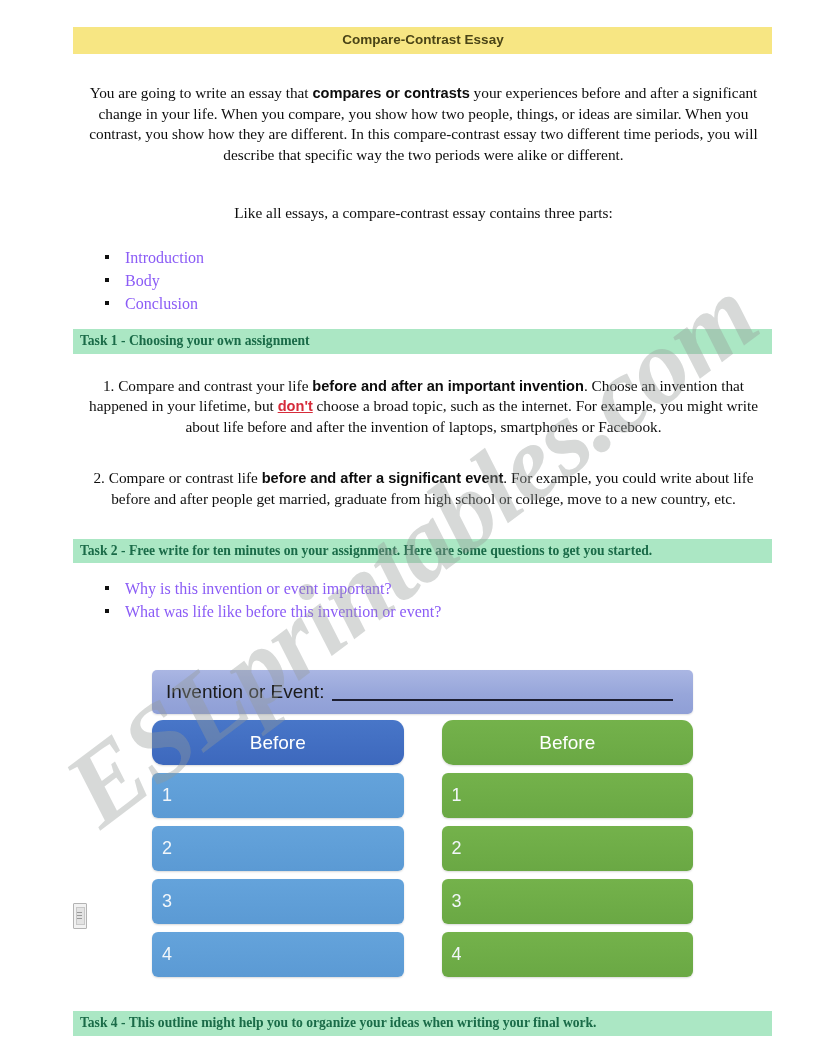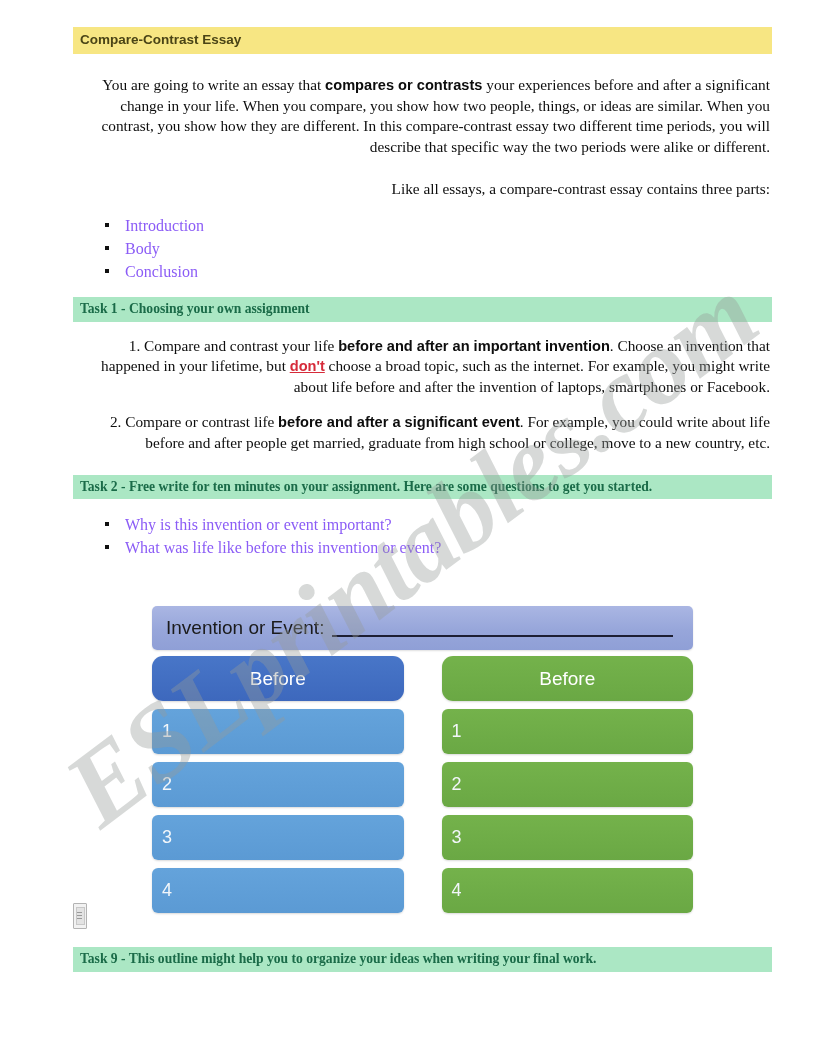--- a/index.html
+++ b/index.html
@@ -50,31 +50,32 @@
   
   .title-band {
     background: #f7e683;
     color: #4a4416;
     font-family: "Liberation Sans", sans-serif;
     font-weight: bold;
     font-size: 13.5px;
     padding: 6px 6px 6px 7px;
     margin-top: 27px;
     line-height: 1.1;
+    text-align: center;
   }
 
   
   .para {
     font-family: "Liberation Serif", serif;
     font-size: 15.3px;
     line-height: 1.36;
     color: #0d0d0d;
-    margin: 0;
+    margin: 8px;
     padding: 0 2px 0 4px;
-    text-align: right;
+    text-align: center;
   }
   .para b {
     font-family: "Liberation Sans", sans-serif;
     font-size: 14.6px;
     font-weight: bold;
   }
   .red-bold {
     font-family: "Liberation Sans", sans-serif;
     font-size: 14.6px;
     font-weight: bold;
@@ -297,21 +298,21 @@
           <div class="cell cell-row row-after">2</div>
           <div class="cell cell-row row-after">3</div>
           <div class="cell cell-row row-after">4</div>
         </div>
 
       </div>
     </div>
 
     <div class="gap-lg"></div>
 
-    <div class="task-band">Task 9 - This outline might help you to organize your ideas when writing your final work.</div>
+    <div class="task-band">Task 4 - This outline might help you to organize your ideas when writing your final work.</div>
 
   </div>
 
   <div class="left-icon">
     <span class="body-rect"></span>
     <span class="inner"></span>
     <span class="dot" style="top:9px"></span>
     <span class="dot" style="top:12px"></span>
     <span class="dot" style="top:15px"></span>
   </div>

